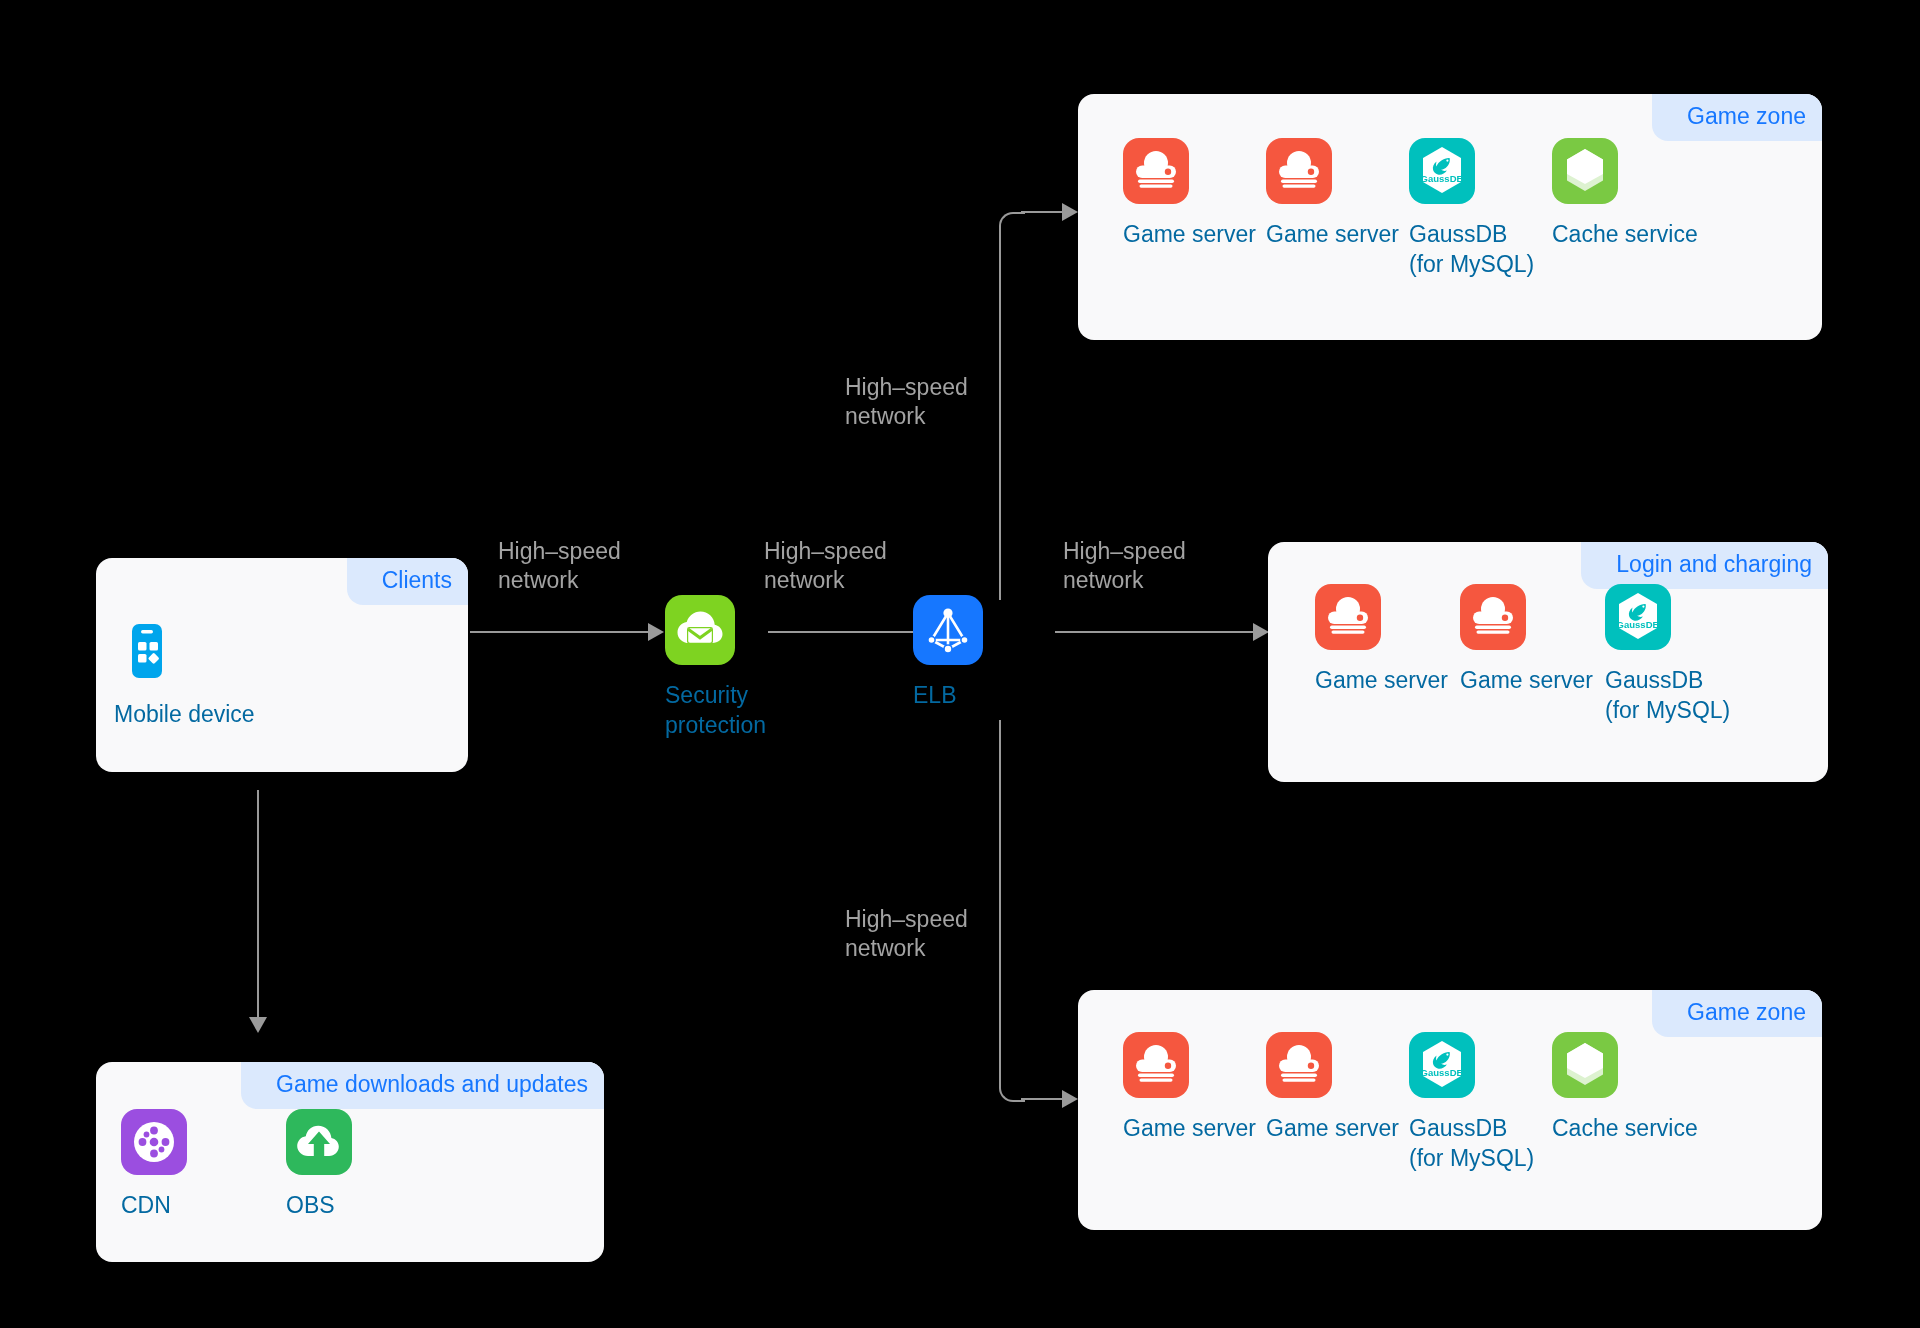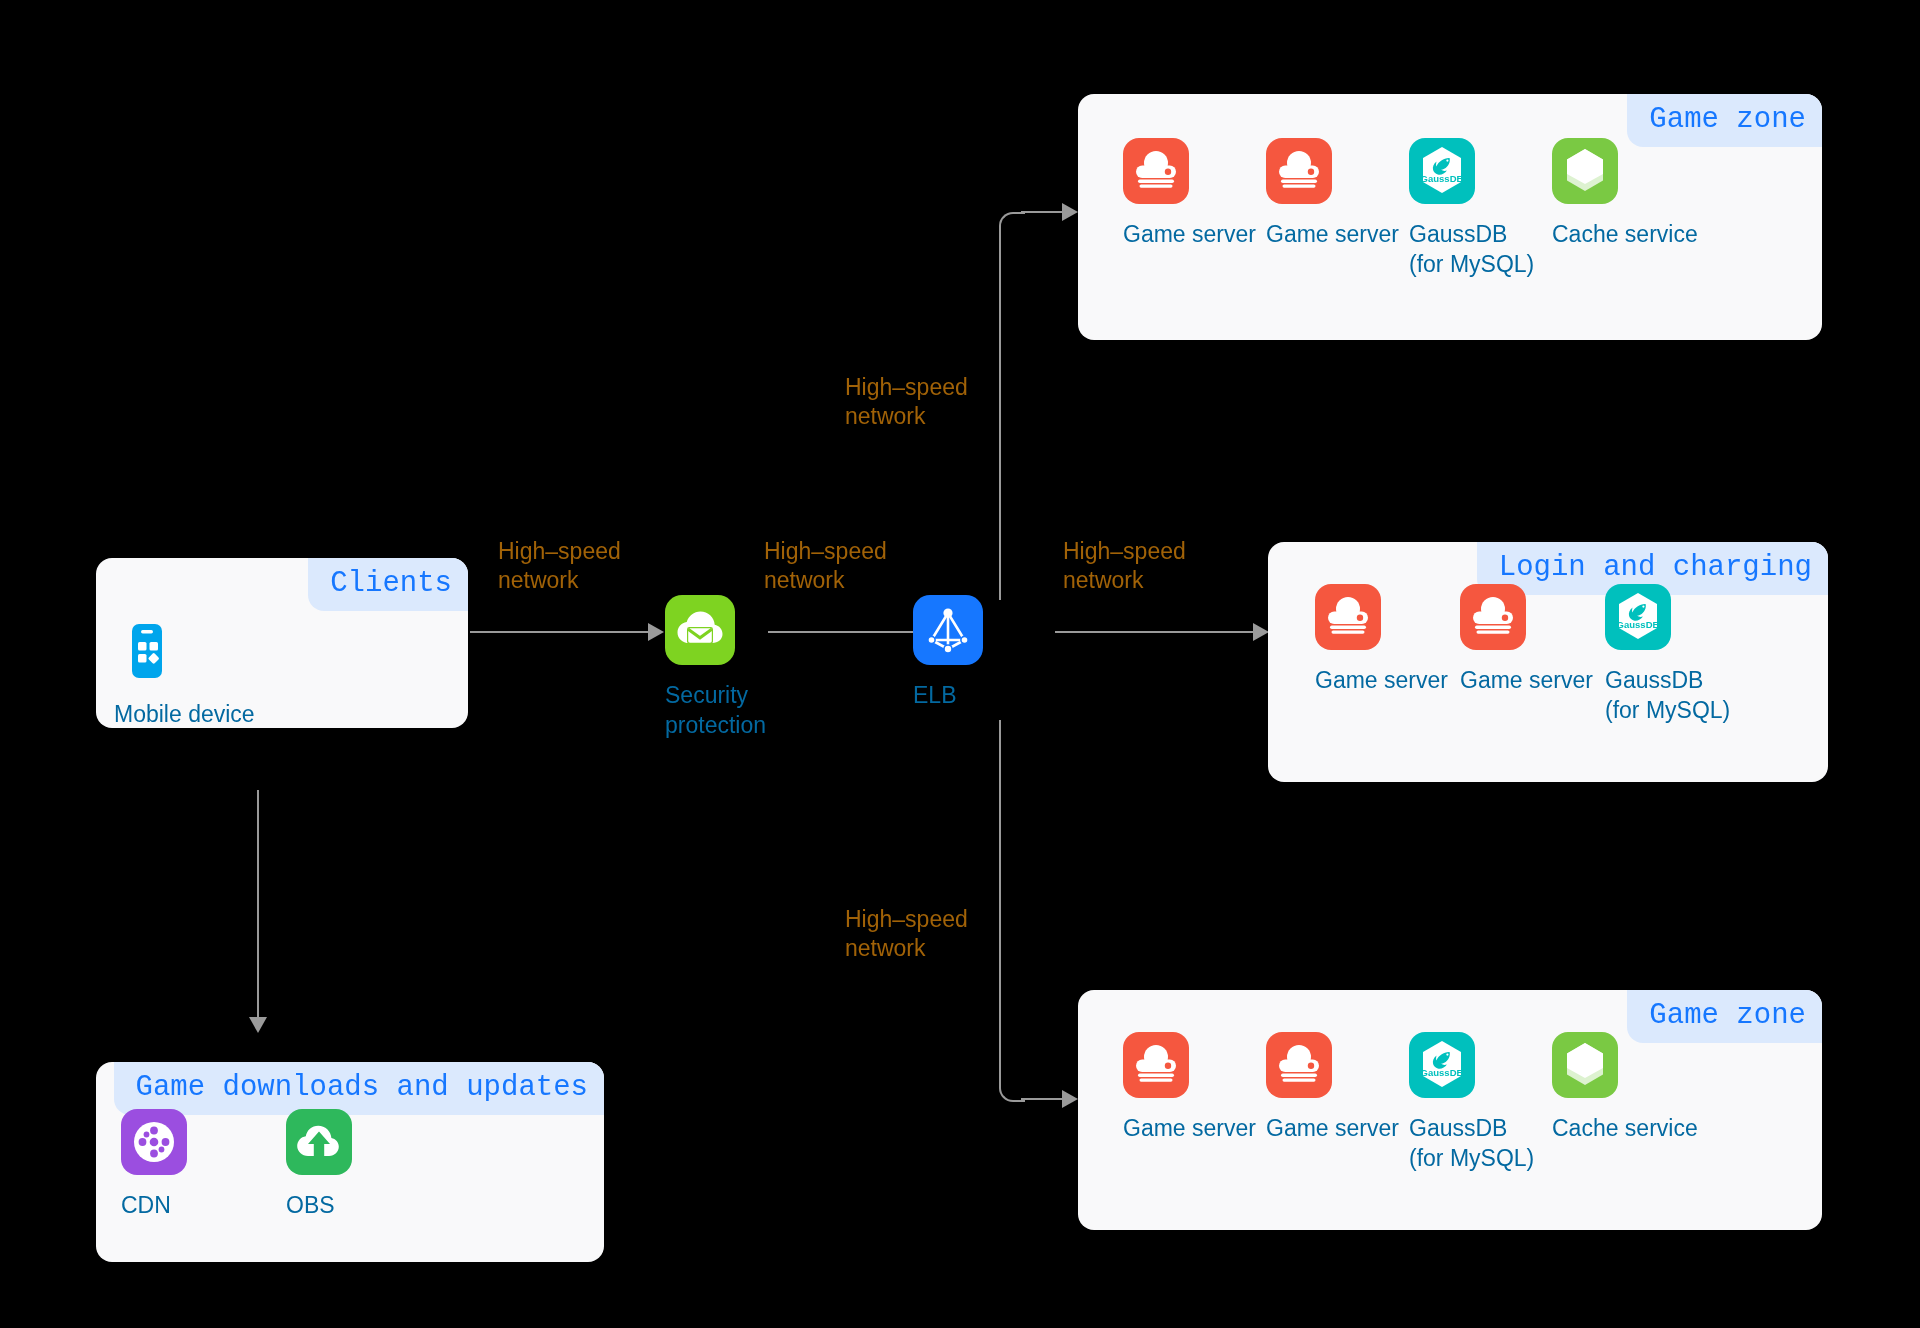--- a/index.html
+++ b/index.html
@@ -2,38 +2,38 @@
 <html><head>
 <meta charset="utf-8">
 <style>
   html,body{margin:0;padding:0;background:#000;}
   body{width:1920px;height:1328px;overflow:hidden;font-family:"Liberation Sans","DejaVu Sans",sans-serif;}
   #stage{position:relative;width:1920px;height:1328px;background:#000;}
 
   
   .zone{position:absolute;background:#f9f9fa;border-radius:16px;}
   .zone-tag{position:absolute;top:0;right:0;background:#dbe9fd;color:#1677ff;
-            font-size:29px;line-height:1;padding:11px 16px 13px 22px;border-radius:0 16px 0 16px;white-space:nowrap;font-family:Liberation Mono, monospace;}
+            font-size:23px;line-height:1;padding:11px 16px 13px 35px;border-radius:0 16px 0 16px;white-space:nowrap;}
 
   
   .node{position:absolute;width:170px;}
   .node .ico{margin:0 auto;}
   .node .cap{margin-top:11px;font-size:23px;line-height:30px;color:#0369a1;white-space:pre-line;}
 
   
   .edge{position:absolute;background:#9a9a9a;}
   .edge.h{height:2px;}
   .edge.v{width:2px;}
   .arrow{position:absolute;width:0;height:0;}
   .arrow.right{border-left:16px solid #9a9a9a;border-top:9px solid transparent;border-bottom:9px solid transparent;}
   .arrow.down{border-top:16px solid #9a9a9a;border-left:9px solid transparent;border-right:9px solid transparent;}
   .corner{position:absolute;border:2px solid #9a9a9a;border-right:none;border-bottom:none;border-top-left-radius:14px;}
   .corner.bl{border:2px solid #9a9a9a;border-right:none;border-top:none;border-bottom-left-radius:14px;border-top-left-radius:0;}
 
-  .elabel{position:absolute;color:#a16207;font-size:23px;line-height:29px;white-space:pre-line;}
+  .elabel{position:absolute;color:#a3a3a3;font-size:23px;line-height:29px;white-space:pre-line;}
 </style>
 </head>
 <body>
 
 <div id="stage">
 
   <div class="edge h" style="left:470px;top:631px;width:180px;"></div>
   <div class="arrow right" style="left:648px;top:623px;"></div>
   <div class="elabel" style="left:498px;top:537px;">High–speed
 network</div>
@@ -58,21 +58,21 @@
   <div class="edge v" style="left:999px;top:720px;height:360px;"></div>
   <div class="corner bl" style="left:999px;top:1076px;width:24px;height:24px;"></div>
   <div class="edge h" style="left:1021px;top:1098px;width:44px;"></div>
   <div class="arrow right" style="left:1062px;top:1090px;"></div>
   <div class="elabel" style="left:845px;top:905px;">High–speed
 network</div>
 
   <div class="edge v" style="left:257px;top:790px;height:230px;"></div>
   <div class="arrow down" style="left:249px;top:1017px;"></div>
 
-  <div class="zone" style="left:96px;top:558px;width:372px;height:170px;">
+  <div class="zone" style="left:96px;top:558px;width:372px;height:214px;">
     <div class="zone-tag">Clients</div>
 
     <div class="node" style="left:18px;top:60px;">
       <div class="ico">
         <svg width="66" height="66" viewBox="0 0 66 66">
           <rect x="18" y="6" width="30" height="54" rx="7" fill="#00a5ec"></rect>
           <rect x="27" y="12" width="12" height="3.4" rx="1.7" fill="#fff"></rect>
           <rect x="24" y="24" width="8.5" height="8.5" rx="1.6" fill="#fff"></rect>
           <rect x="35.5" y="24" width="8.5" height="8.5" rx="1.6" fill="#fff"></rect>
           <rect x="24" y="36" width="8.5" height="8.5" rx="1.6" fill="#fff"></rect>

